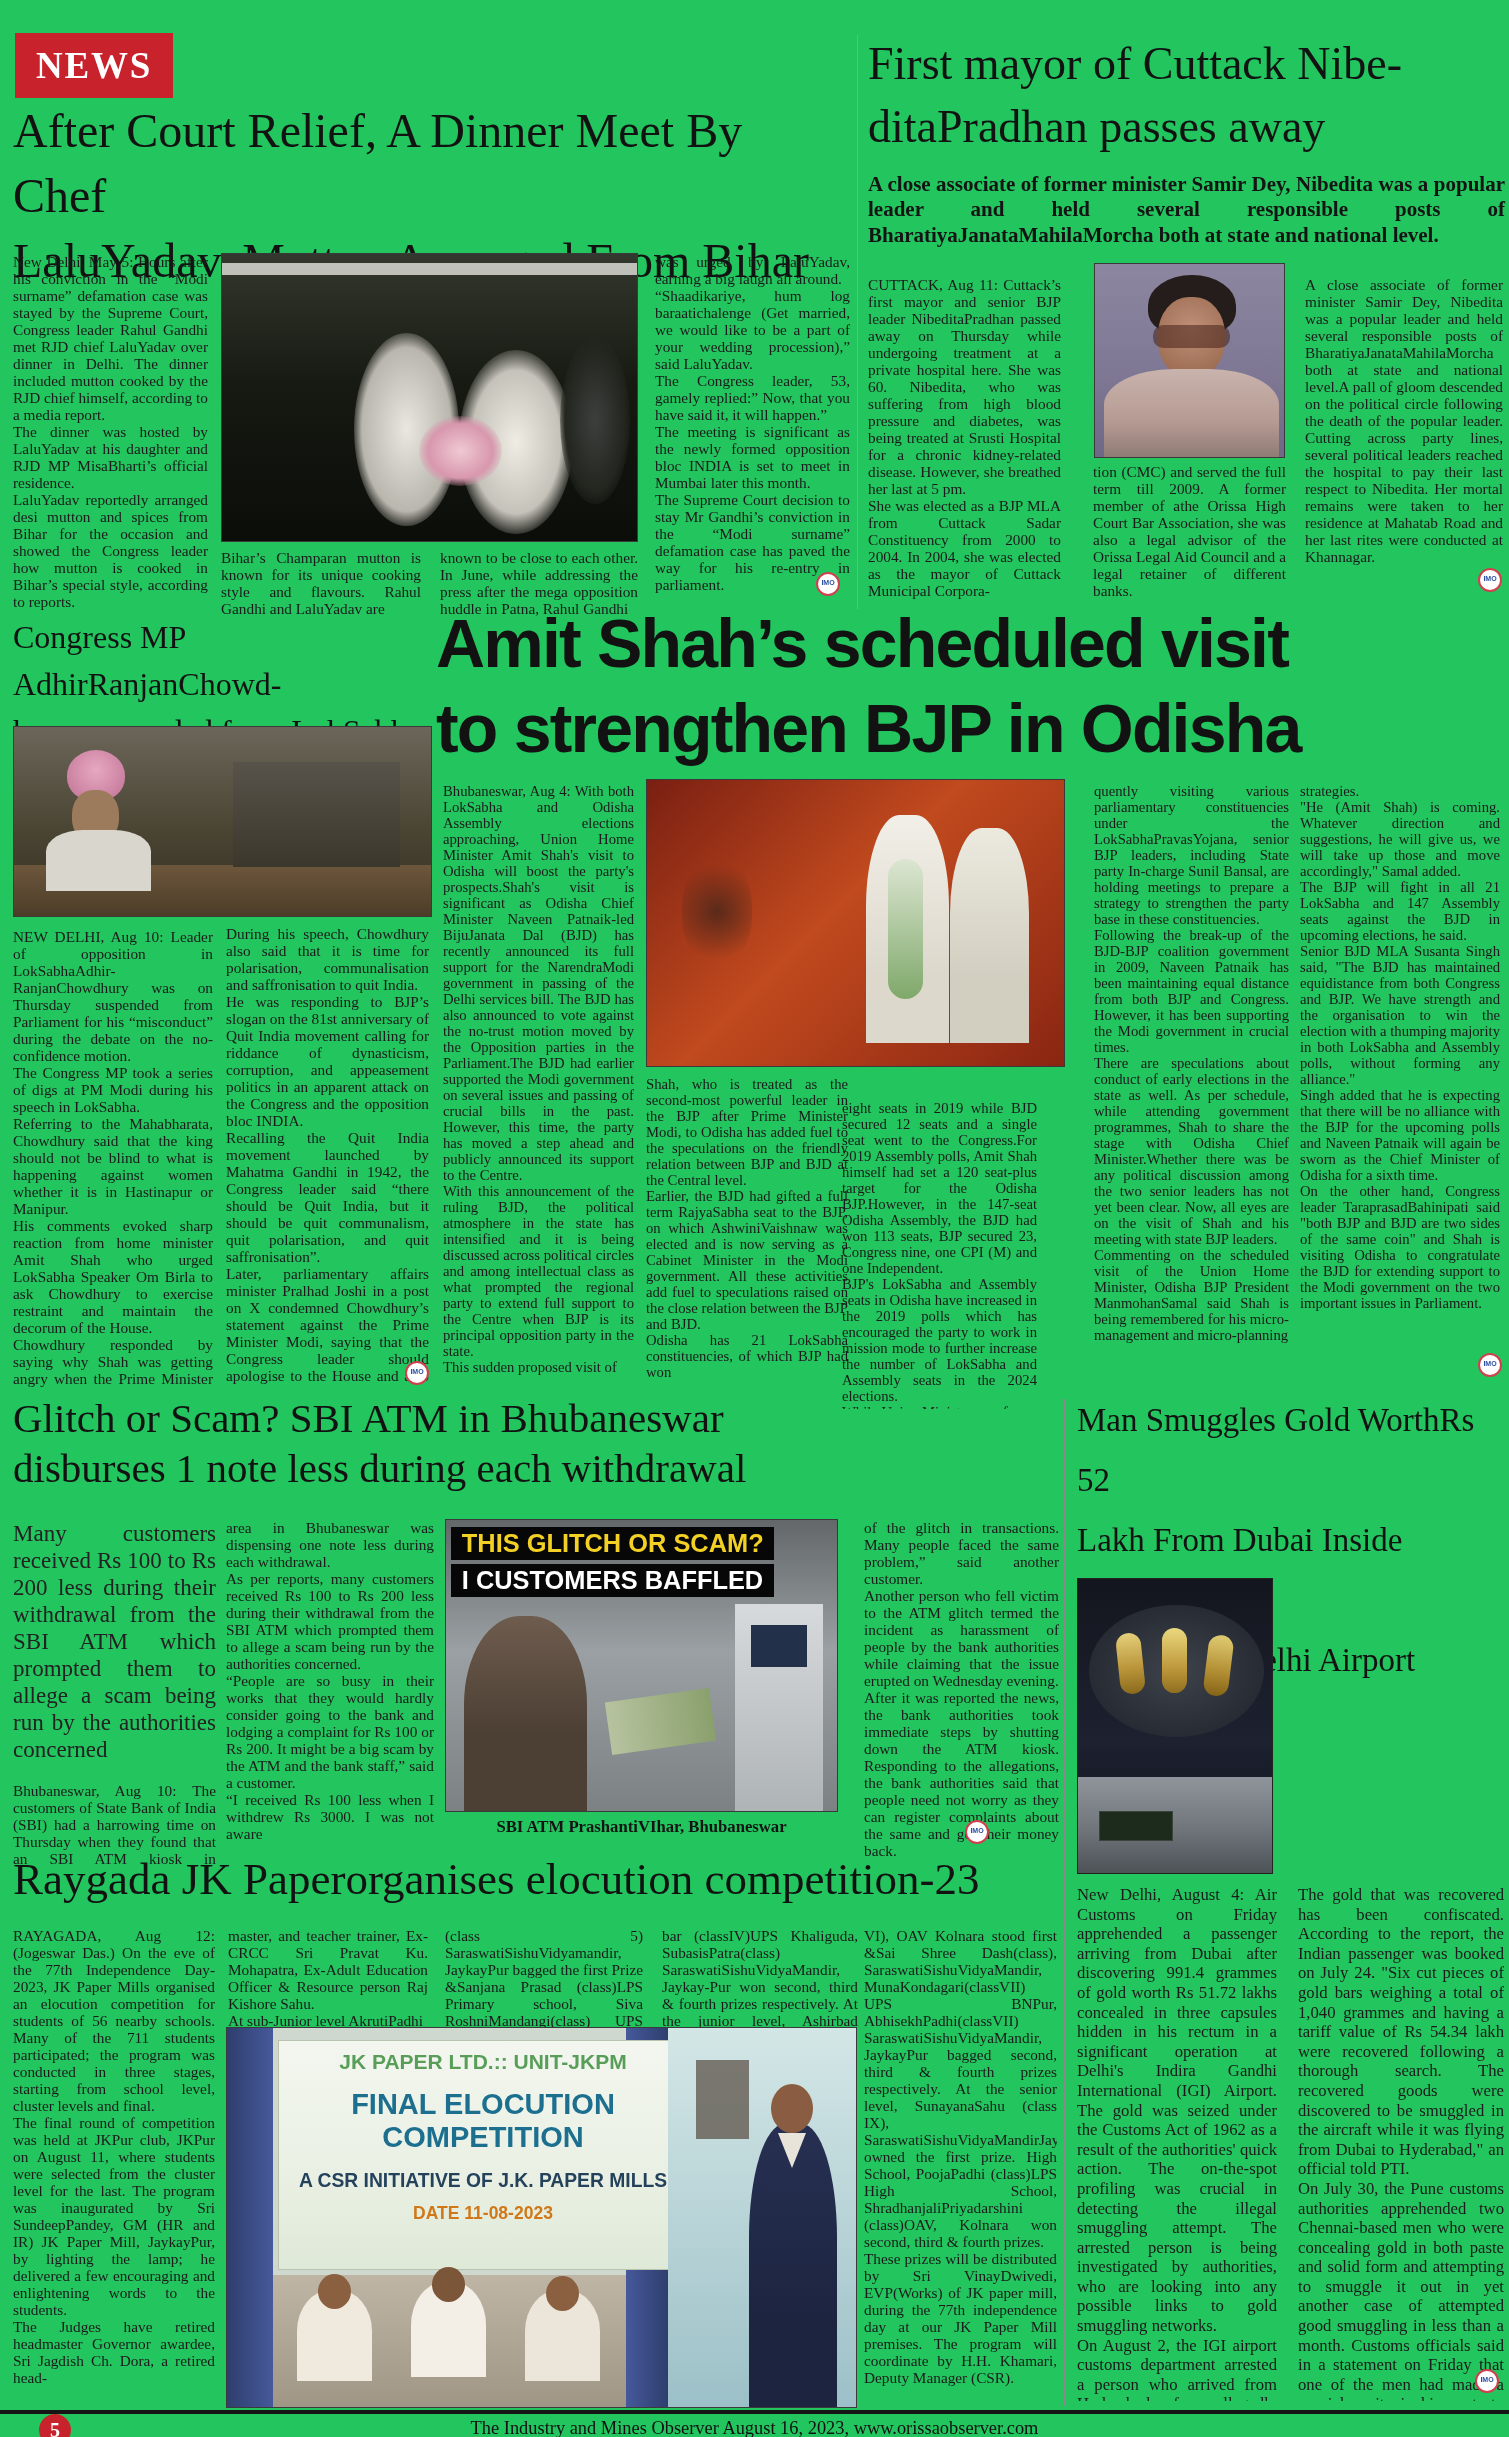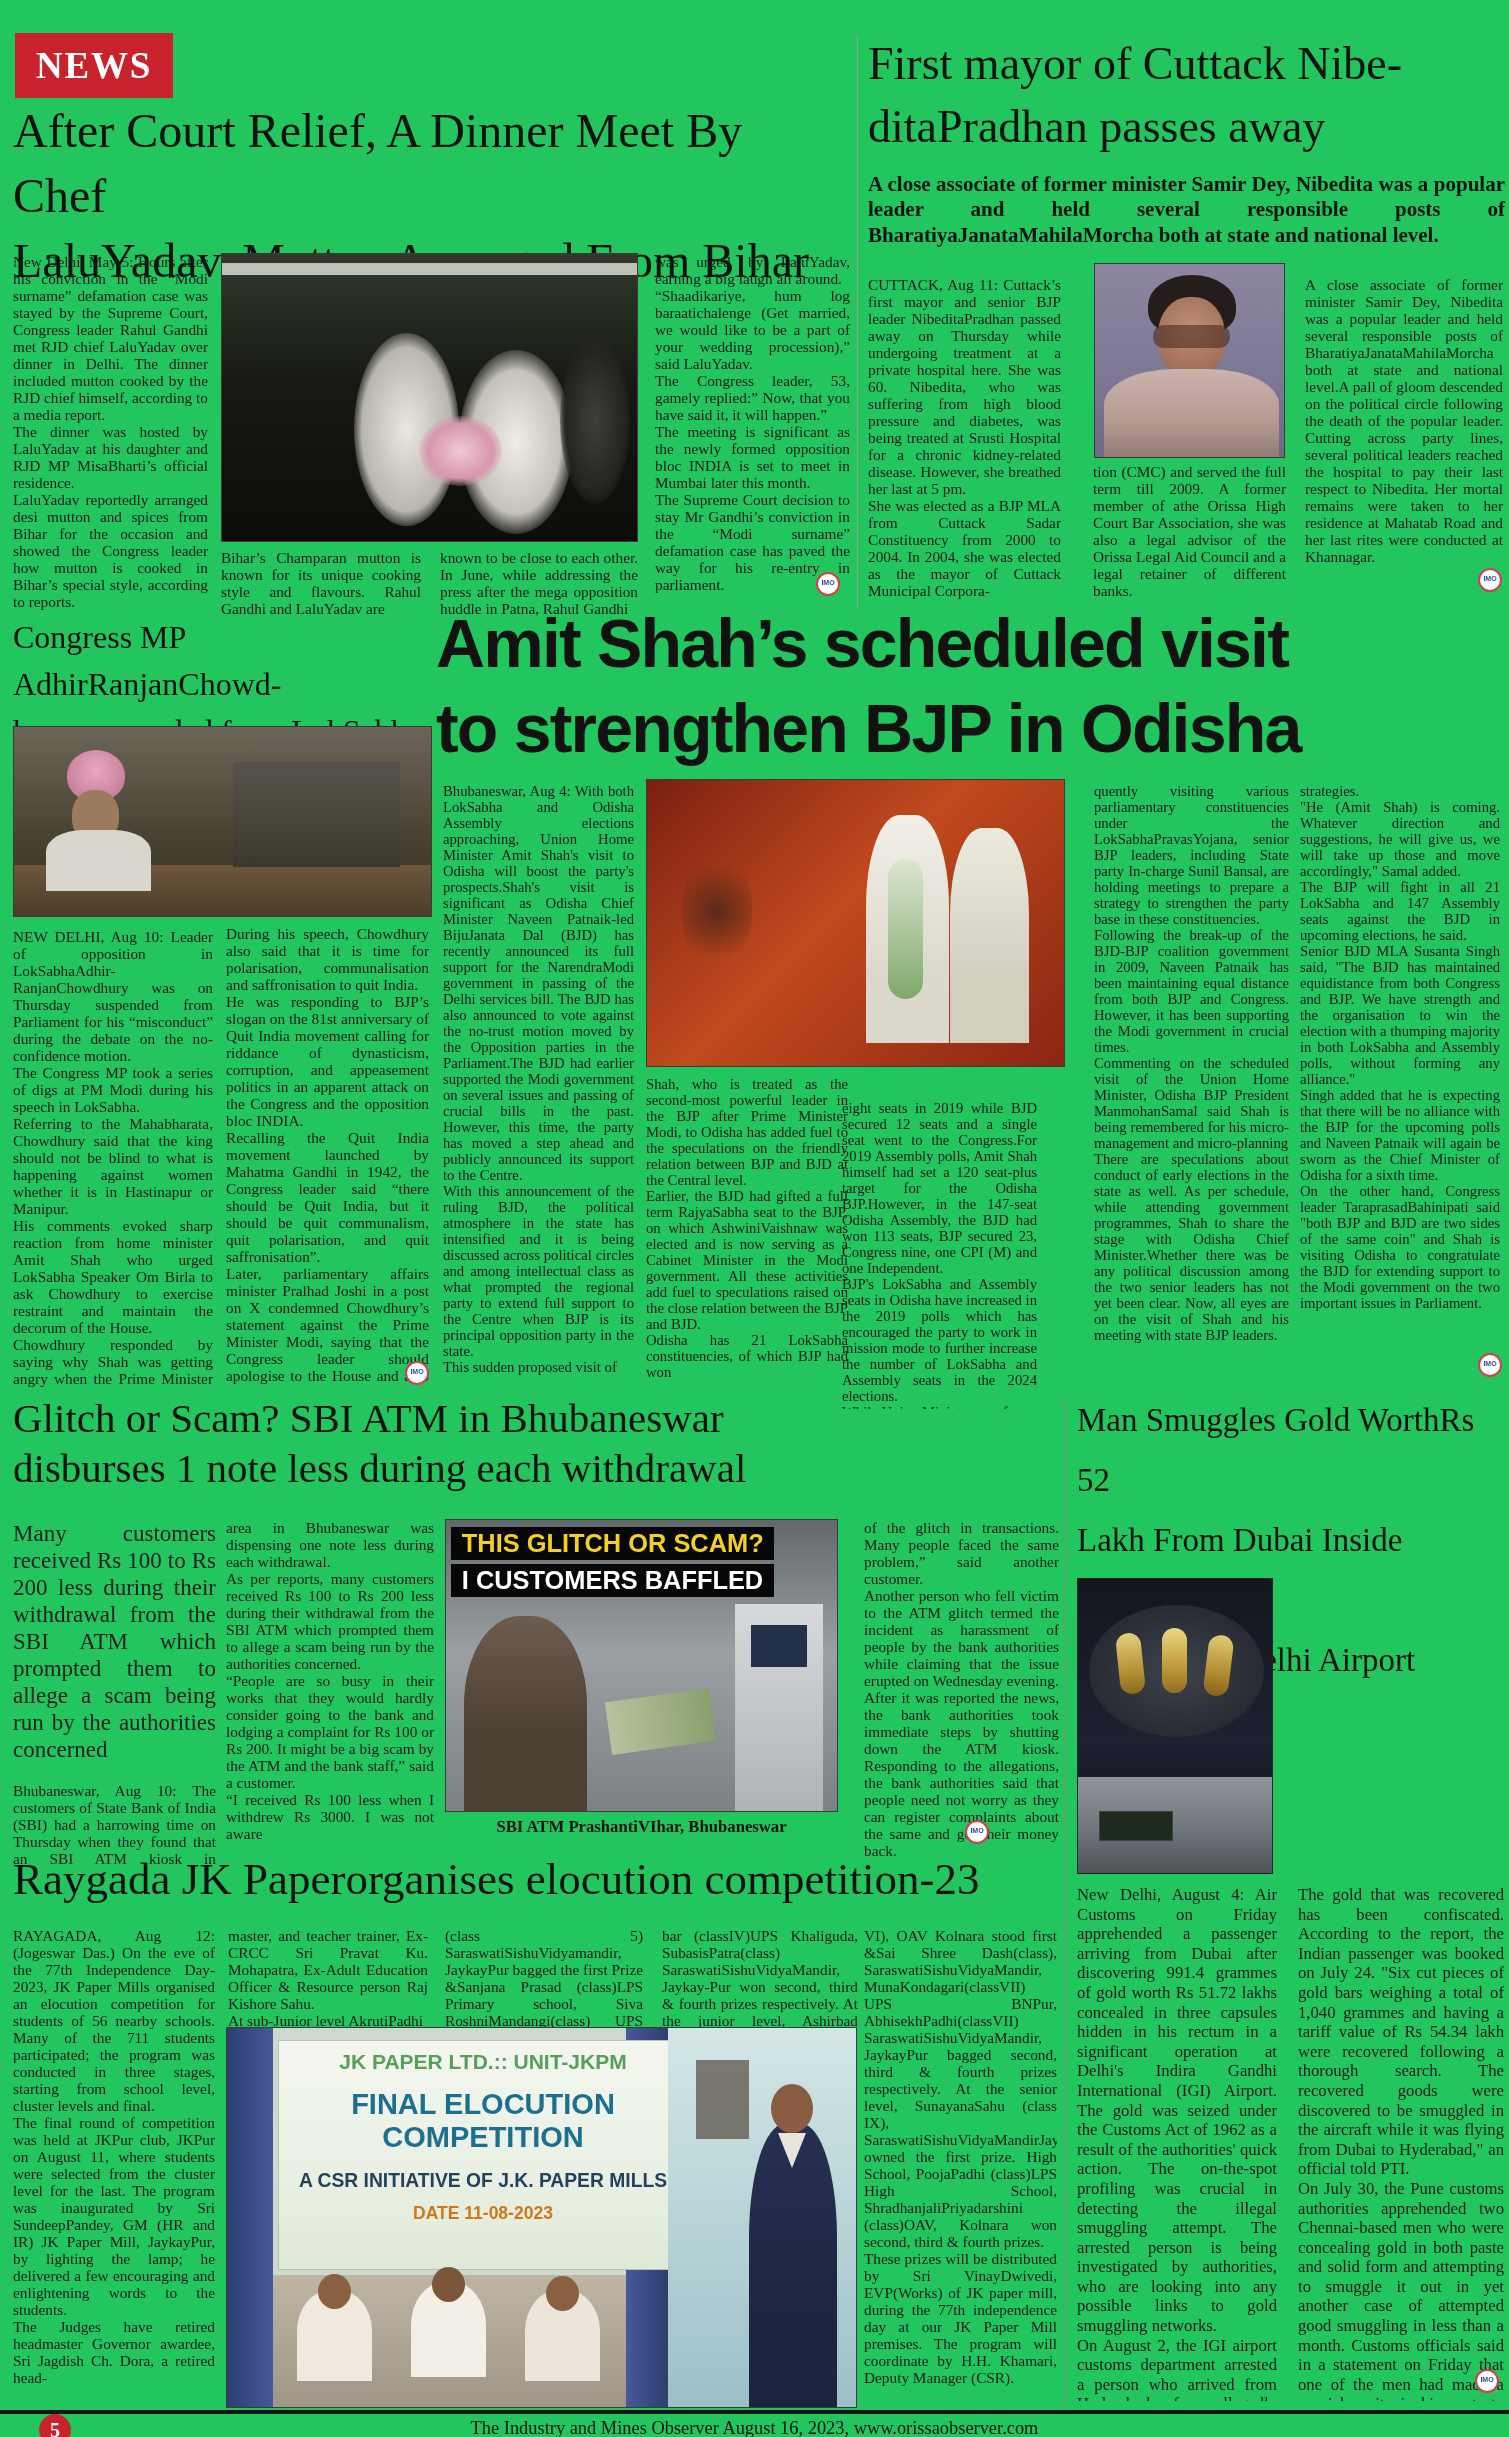--- a/index.html
+++ b/index.html
@@ -164,22 +164,22 @@
       <p>Odisha has 21 LokSabha constituencies, of which BJP had won</p>
     </div>
   <div class="col col-amit" style="left:842px;top:1076px;width:195px;height:309px;margin-top:24px;">
       <p>eight seats in 2019 while BJD secured 12 seats and a single seat went to the Congress.For 2019 Assembly polls, Amit Shah himself had set a 120 seat-plus target for the Odisha BJP.However, in the 147-seat Odisha Assembly, the BJD had won 113 seats, BJP secured 23, Congress nine, one CPI (M) and one Independent.</p>
       <p>BJP's LokSabha and Assembly seats in Odisha have increased in the 2019 polls which has encouraged the party to work in mission mode to further increase the number of LokSabha and Assembly seats in the 2024 elections.</p>
       <p>While Union Ministers are fre-</p>
     </div>
   <div class="col col-amit" style="left:1094px;top:783px;width:195px;height:598px;">
       <p>quently visiting various parliamentary constituencies under the LokSabhaPravasYojana, senior BJP leaders, including State party In-charge Sunil Bansal, are holding meetings to prepare a strategy to strengthen the party base in these constituencies.</p>
       <p>Following the break-up of the BJD-BJP coalition government in 2009, Naveen Patnaik has been maintaining equal distance from both BJP and Congress. However, it has been supporting the Modi government in crucial times.</p>
+      <p>There are speculations about conduct of early elections in the state as well. As per schedule, while attending government programmes, Shah to share the stage with Odisha Chief Minister.Whether there was be any political discussion among the two senior leaders has not yet been clear. Now, all eyes are on the visit of Shah and his meeting with state BJP leaders.</p>
       <p>Commenting on the scheduled visit of the Union Home Minister, Odisha BJP President ManmohanSamal said Shah is being remembered for his micro-management and micro-planning</p>
-      <p>There are speculations about conduct of early elections in the state as well. As per schedule, while attending government programmes, Shah to share the stage with Odisha Chief Minister.Whether there was be any political discussion among the two senior leaders has not yet been clear. Now, all eyes are on the visit of Shah and his meeting with state BJP leaders.</p>
     </div>
   <div class="col col-amit" style="left:1300px;top:783px;width:200px;height:598px;">
       <p>strategies.</p>
       <p>"He (Amit Shah) is coming. Whatever direction and suggestions, he will give us, we will take up those and move accordingly," Samal added.</p>
       <p>The BJP will fight in all 21 LokSabha and 147 Assembly seats against the BJD in upcoming elections, he said.</p>
       <p>Senior BJD MLA Susanta Singh said, "The BJD has maintained equidistance from both Congress and BJP. We have strength and the organisation to win the election with a thumping majority in both LokSabha and Assembly polls, without forming any alliance."</p>
       <p>Singh added that he is expecting that there will be no alliance with the BJP for the upcoming polls and Naveen Patnaik will again be sworn as the Chief Minister of Odisha for a sixth time.</p>
       <p>On the other hand, Congress leader TaraprasadBahinipati said "both BJP and BJD are two sides of the same coin" and Shah is visiting Odisha to congratulate the BJD for extending support to the Modi government on the two important issues in Parliament.</p>
     </div>
   <span class="imo" style="left:1478px;top:1353px;">IMO</span>

